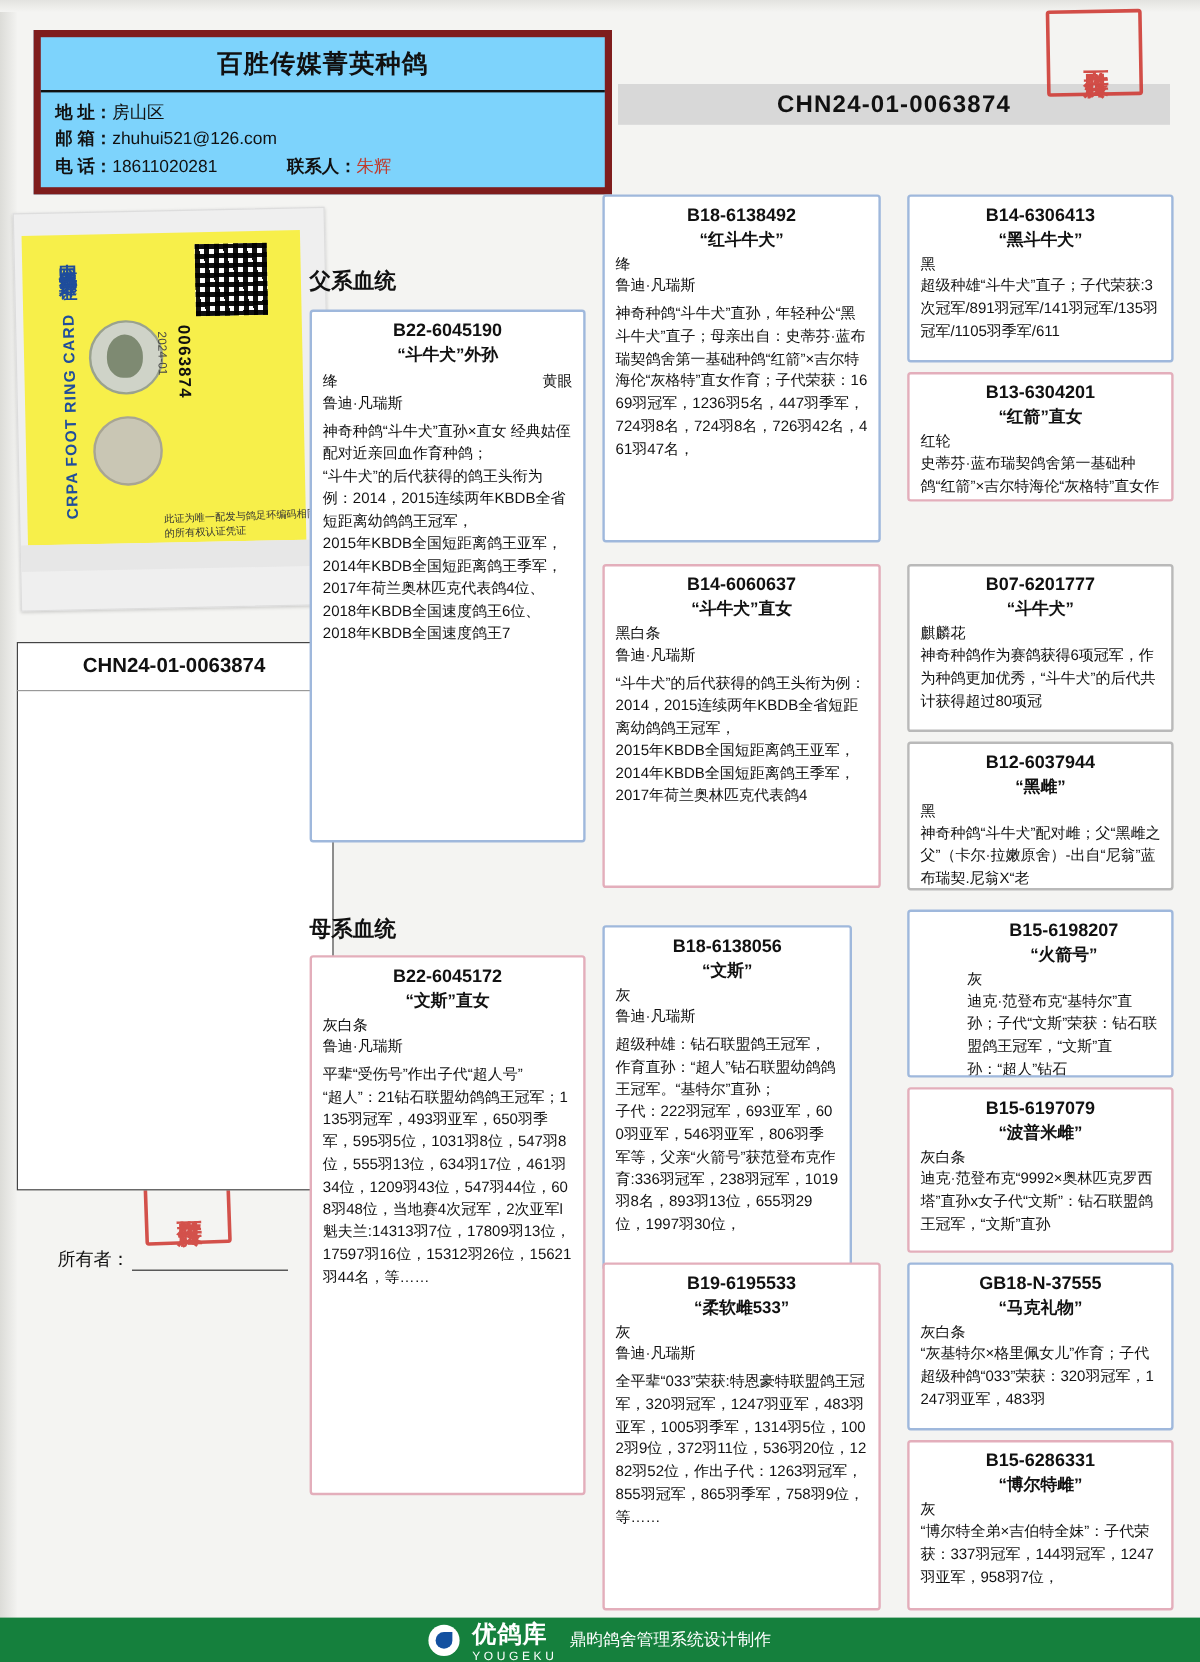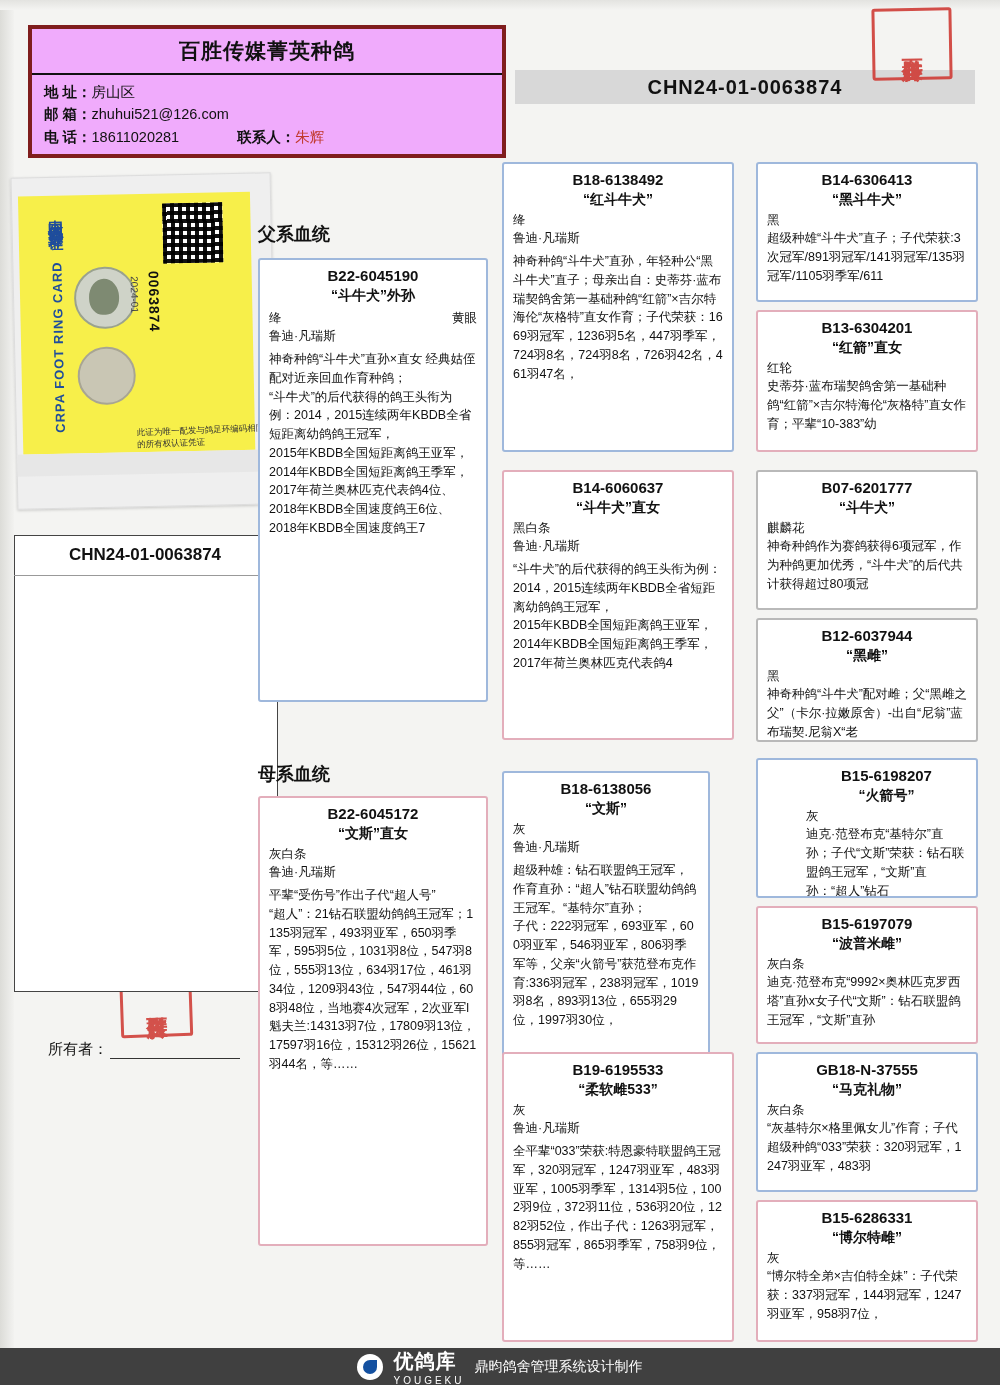--- a/index.html
+++ b/index.html
@@ -8,21 +8,21 @@
     background:#f3f3f1;
     font-family:"Liberation Sans","DejaVu Sans",sans-serif;
     color:#111;
     overflow:hidden;
   }
   .sheet{position:absolute;inset:0;background:#f4f4f2;}
   .edge-left{position:absolute;left:0;top:0;width:14px;height:1385px;background:linear-gradient(90deg,#dcdcd8,#f2f2f0);}
   .edge-top{position:absolute;left:0;top:0;width:1000px;height:10px;background:linear-gradient(180deg,#e3e3e0,#f4f4f2);}
 
   
-  .loft-box{position:absolute;left:28px;top:25px;width:470px;height:125px;border:4px solid #7f1d1d;background:#f0abfc;}
+  .loft-box{position:absolute;left:28px;top:25px;width:470px;height:125px;border:6px solid #7f1d1d;background:#7dd3fc;}
   .loft-title{height:44px;border-bottom:2px solid #111;display:flex;align-items:center;justify-content:center;font-size:21px;font-weight:bold;letter-spacing:1px;}
   .loft-rows{padding:6px 12px 0 12px;font-size:14.5px;line-height:1.55;}
   .loft-rows .lbl{font-weight:bold;}
   .loft-rows .val{font-weight:normal;}
   .loft-row{display:flex;align-items:baseline;}
   .loft-row .sp{display:inline-block;width:58px;}
   .contact-red{color:#c0392b;}
 
   
   .ring-band{position:absolute;left:515px;top:70px;width:460px;height:34px;background:#d8d8d8;}
@@ -64,21 +64,21 @@
 
   
   .card{position:absolute;background:#fff;border:2px solid #9fb8dc;border-radius:3px;padding:6px 9px 8px 9px;box-sizing:border-box;overflow:hidden;}
   .card.pink{border-color:#e3aebb;}
   .card.plain{border-color:#b9b9b9;}
   .card .ring{text-align:center;font-size:15px;font-weight:bold;line-height:1.3;}
   .card .name{text-align:center;font-size:14px;font-weight:bold;margin-top:1px;}
   .card .body{font-size:12.5px;line-height:1.5;margin-top:4px;word-break:break-all;}
 
   
-  .footer{position:absolute;left:0;top:1348px;width:1000px;height:37px;background:#404040;display:flex;align-items:center;justify-content:center;gap:10px;}
+  .footer{position:absolute;left:0;top:1348px;width:1000px;height:37px;background:#15803d;display:flex;align-items:center;justify-content:center;gap:10px;}
   .logo-circ{width:26px;height:26px;border-radius:50%;background:#fff;position:relative;}
   .logo-circ:after{content:"";position:absolute;left:6px;top:6px;width:14px;height:14px;border-radius:50% 0 50% 50%;background:#1350a0;}
   .footer .brand{color:#fff;font-size:20px;font-weight:bold;letter-spacing:1px;}
   .footer .brand small{display:block;font-size:10px;letter-spacing:3px;font-weight:normal;}
   .footer .credit{color:#fff;font-size:14px;}
 </style>
 </head>
 <body>
 
 <div class="sheet">
@@ -200,21 +200,21 @@
     <div class="body">全平辈“033”荣获:特恩豪特联盟鸽王冠军，320羽冠军，1247羽亚军，483羽亚军，1005羽季军，1314羽5位，1002羽9位，372羽11位，536羽20位，1282羽52位，作出子代：1263羽冠军，855羽冠军，865羽季军，758羽9位，等……</div>
   </div>
 
   <div class="card small" style="left:756px;top:162px;width:222px;height:140px;">
     <div class="ring">B14-6306413</div>
     <div class="name">“黑斗牛犬”</div>
     <div class="body" style="margin-top:2px">黑</div>
     <div class="body" style="margin-top:0">超级种雄“斗牛犬”直子；子代荣获:3次冠军/891羽冠军/141羽冠军/135羽冠军/1105羽季军/611</div>
   </div>
 
-  <div class="card small pink" style="left:756px;top:310px;width:222px;height:142px;">
+  <div class="card small pink" style="left:756px;top:310px;width:222px;height:108px;">
     <div class="ring">B13-6304201</div>
     <div class="name">“红箭”直女</div>
     <div class="body" style="margin-top:2px">红轮</div>
     <div class="body" style="margin-top:0">史蒂芬·蓝布瑞契鸽舍第一基础种鸽“红箭”×吉尔特海伦“灰格特”直女作育；平辈“10-383”幼</div>
   </div>
 
   <div class="card small plain" style="left:756px;top:470px;width:222px;height:140px;">
     <div class="ring">B07-6201777</div>
     <div class="name">“斗牛犬”</div>
     <div class="body" style="margin-top:2px">麒麟花</div>

